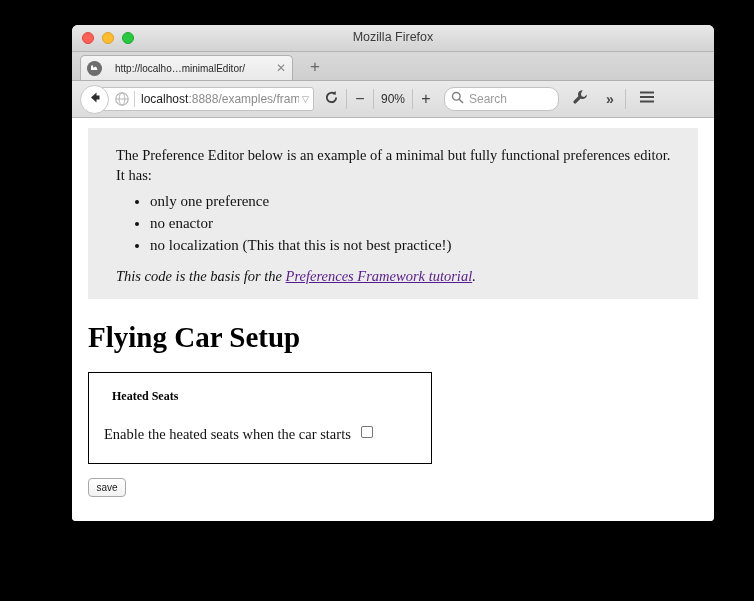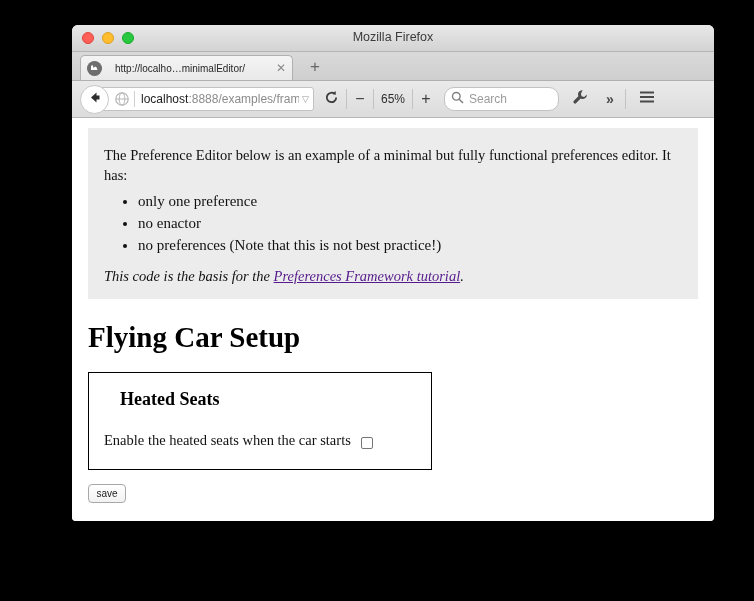--- a/index.html
+++ b/index.html
@@ -244,21 +244,21 @@
   #page {
     position: relative;
     height: 404px;
     background: #ffffff;
     padding: 10px 16px;
     box-sizing: border-box;
     font-family: "Liberation Serif", serif;
   }
   #intro-panel {
     background: #ececec;
-    padding: 18px 16px 14px 16px;
+    padding: 18px 16px 14px 28px;
     box-sizing: border-box;
   }
   #intro-text {
     font-size: 14.5px;
     color: #111111;
     margin: 0 0 6px 0;
     line-height: 1.35;
   }
   #feature-list {
     margin: 6px 0 12px 0;
@@ -284,29 +284,29 @@
     margin: 22px 0 18px 0;
     font-family: "Liberation Serif", serif;
   }
   #pref-panel {
     width: 344px;
     box-sizing: border-box;
     border: 1px solid #000000;
     padding: 16px 15px 20px 15px;
   }
   #pref-panel-title {
-    font-size: 18px;
+    font-size: 12px;
     font-weight: bold;
     color: #000000;
-    margin: 0 0 22px 16px;
+    margin: 0 0 22px 8px;
     font-family: "Liberation Serif", serif;
   }
   #pref-row {
     display: flex;
-    align-items: flex-end;
+    align-items: flex-start;
     margin-top: 22px;
   }
   #pref-label {
     font-size: 14.5px;
     color: #111111;
   }
   #heated-seats-checkbox {
     width: 12px;
     height: 12px;
     border: 1px solid #767676;
@@ -386,21 +386,21 @@
     <div id="reload-button">
       <svg width="15" height="15" viewBox="0 0 15 15" aria-hidden="true">
         <path d="M12.2 7.5 A4.7 4.7 0 1 1 10.6 3.9" fill="none" stroke="#3d3d3d" stroke-width="1.8"></path>
         <path d="M11.6 0.9 L11.9 4.7 L8.2 4.0 Z" fill="#3d3d3d"></path>
       </svg>
     </div>
 
     <div class="nav-divider"></div>
     <div class="zoom-btn">−</div>
     <div class="nav-divider"></div>
-    <div id="zoom-level">65%</div>
+    <div id="zoom-level">90%</div>
     <div class="nav-divider"></div>
     <div class="zoom-btn">+</div>
 
     <div id="searchbar">
       <span>
         <svg width="13" height="13" viewBox="0 0 13 13" aria-hidden="true">
           <circle cx="5.3" cy="5.3" r="3.8" fill="none" stroke="#808080" stroke-width="1.4"></circle>
           <line x1="8.2" y1="8.2" x2="12" y2="12" stroke="#808080" stroke-width="1.6"></line>
         </svg>
       </span>
@@ -426,21 +426,21 @@
     </div>
   </div>
 
   <div id="page">
 
     <div id="intro-panel">
       <p id="intro-text">The Preference Editor below is an example of a minimal but fully functional preferences editor. It has:</p>
       <ul id="feature-list">
         <li>only one preference</li>
         <li>no enactor</li>
-        <li>no preferences (Note that this is not best practice!)</li>
+        <li>no localization (This that this is not best practice!)</li>
       </ul>
       <p id="basis-text"><span>This code is the basis for the </span><a id="tutorial-link" href="#">Preferences Framework tutorial</a><span>.</span></p>
     </div>
 
     <h1 id="page-title">Flying Car Setup</h1>
 
     <div id="pref-panel">
       <h2 id="pref-panel-title">Heated Seats</h2>
       <div id="pref-row">
         <span id="pref-label">Enable the heated seats when the car starts</span>

